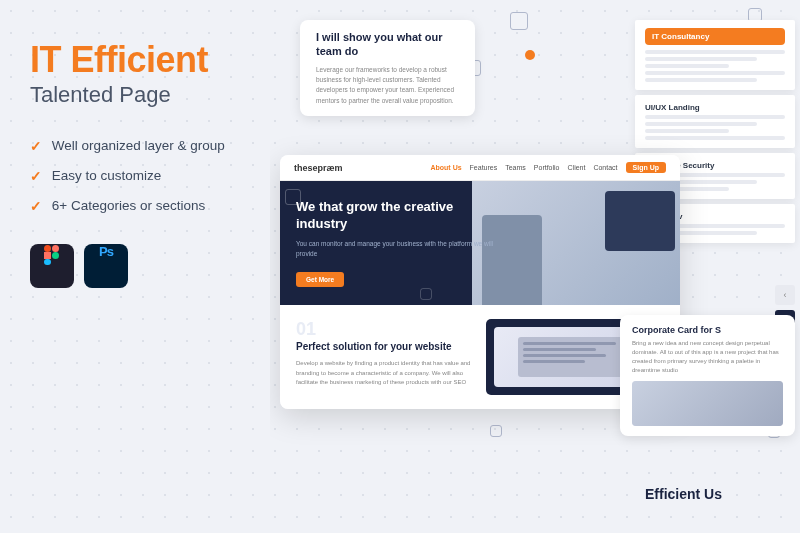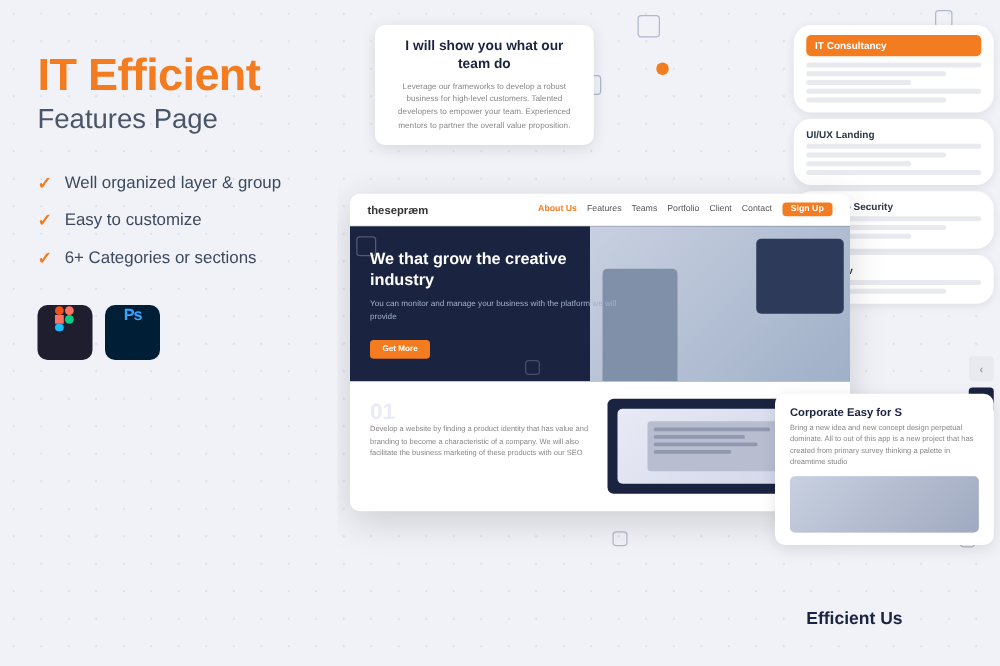--- a/index.html
+++ b/index.html
@@ -101,21 +101,21 @@
       position: absolute;
       left: 270px;
       top: 0;
       right: 0;
       height: 533px;
       overflow: hidden;
     }
 
     .card-small {
       background: white;
-      border-radius: 14px;
+      border-radius: 2px;
       padding: 8px 10px;
       box-shadow: 0 2px 8px rgba(0,0,0,0.08);
     }
 
     .card-header-orange {
       background: #f47c20;
       border-radius: 4px;
       padding: 4px 7px;
       margin-bottom: 5px;
       font-size: 8px;
@@ -314,21 +314,20 @@
       align-items: center;
       justify-content: center;
     }
 
     
     .float-text-card {
       background: white;
       border-radius: 8px;
       padding: 10px 16px;
       box-shadow: 0 3px 12px rgba(0,0,0,0.1);
-      text-align: center;
     }
 
     .float-card-title {
       font-size: 11px;
       font-weight: 700;
       color: #1a2340;
       line-height: 1.3;
       margin-bottom: 6px;
     }
 
@@ -412,21 +411,21 @@
     }
   </style>
 </head>
 <body>
 
 <div class="dot-grid"></div>
 
 <div class="left-panel">
   <div>
     <div class="title-it">IT Efficient</div>
-    <div class="title-landing">Features Page</div>
+    <div class="title-landing">Talented Page</div>
   </div>
 
   <div class="feature-list">
     <div class="feature-item">
       <span class="check-icon">✓</span>
       <span>Well organized layer &amp; group</span>
     </div>
     <div class="feature-item">
       <span class="check-icon">✓</span>
       <span>Easy to customize</span>
@@ -540,20 +539,21 @@
 
       <div class="hero-image">
         <div class="hero-img-person"></div>
         <div class="hero-img-tablet"></div>
       </div>
     </div>
 
     <div class="mockup-section2">
       <div class="section2-left">
         <div class="section2-num">01</div>
+        <div class="section2-title">Perfect solution for your website</div>
         <div class="section2-text">Develop a website by finding a product identity that has value and branding to become a characteristic of a company. We will also facilitate the business marketing of these products with our SEO</div>
       </div>
       <div class="section2-right">
 
         <div style="width:100%;height:60px;background:linear-gradient(135deg,#e8eaf5,#d0d4e8);border-radius:4px;margin:8px;display:flex;align-items:center;justify-content:center;">
           <div style="width:70%;height:40px;background:#b8bdd0;border-radius:3px;padding:5px;display:flex;flex-direction:column;gap:3px;">
             <div style="height:3px;background:#9098b0;border-radius:2px;width:90%"></div>
             <div style="height:3px;background:#9098b0;border-radius:2px;width:70%"></div>
             <div style="height:3px;background:#9098b0;border-radius:2px;width:80%"></div>
             <div style="height:3px;background:#9098b0;border-radius:2px;width:60%"></div>
@@ -562,21 +562,21 @@
       </div>
     </div>
   </div>
 
   <div class="nav-arrows">
     <div class="arrow-btn prev">‹</div>
     <div class="arrow-btn next">›</div>
   </div>
 
   <div class="bottom-right-card">
-    <div class="bottom-card-title">Corporate Easy for S</div>
+    <div class="bottom-card-title">Corporate Card for S</div>
     <div class="bottom-card-text">Bring a new idea and new concept design perpetual dominate. All to out of this app is a new project that has created from primary survey thinking a palette in dreamtime studio</div>
     <div class="bottom-card-image">
       <div style="width:100%;height:100%;background:linear-gradient(135deg,#c8d0e0,#a0aac0);border-radius:4px;"></div>
     </div>
   </div>
 
   <div style="position:absolute;right:5px;bottom:30px;width:150px;">
     <div style="font-size:14px;font-weight:800;color:#1a2340;line-height:1.2;">Efficient Us</div>
   </div>
 

